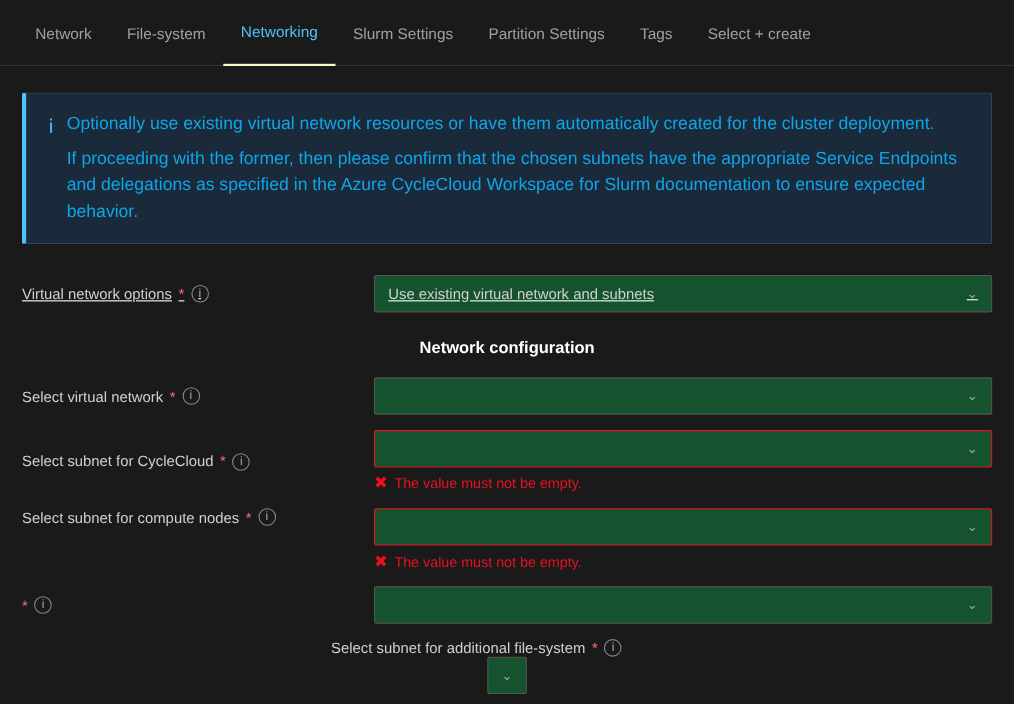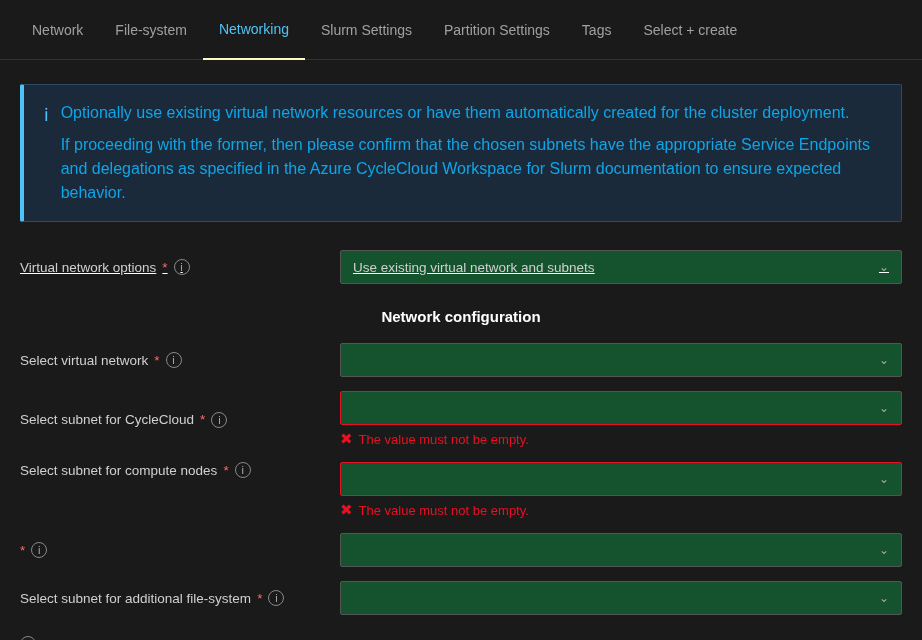--- a/index.html
+++ b/index.html
@@ -260,21 +260,21 @@
             <span class="required-star"> *</span>
             <span class="info-circle">i</span>
           </div>
           <div class="form-control-wrap">
             <div class="dropdown">
               <span class="dropdown-text"></span>
               <span class="dropdown-arrow">⌄</span>
             </div>
           </div>
         </div>
-        <div style="display: flex; align-items: center; margin-bottom: 14px;">
+        <div style="display: flex; align-items: center; margin-bottom: 14px; flex-direction: column;">
           <div class="form-label">
             <span>Select subnet for additional file-system</span>
             <span class="required-star"> *</span>
             <span class="info-circle">i</span>
           </div>
           <div class="form-control-wrap">
             <div class="dropdown">
               <span class="dropdown-text"></span>
               <span class="dropdown-arrow">⌄</span>
             </div>

